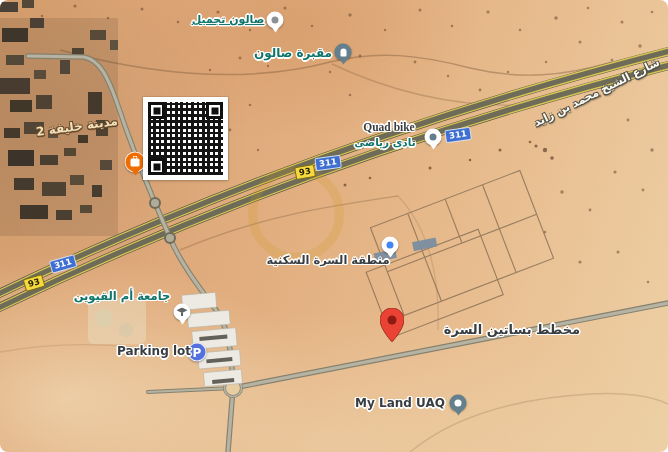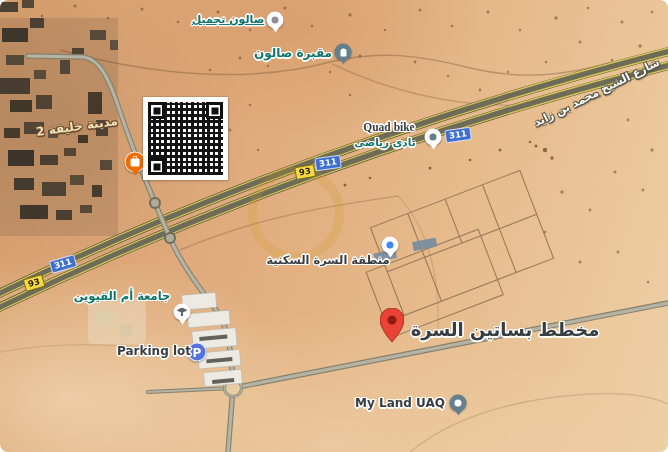--- a/index.html
+++ b/index.html
@@ -13,21 +13,21 @@
       radial-gradient(340px 200px at 10% 88%, rgba(246,228,192,.60), rgba(246,228,192,0) 72%),
       radial-gradient(420px 180px at 48% 98%, rgba(242,221,184,.45), rgba(242,221,184,0) 75%),
       linear-gradient(108deg,#d69e6c 0%,#dda677 22%,#e2af80 45%,#e7bb8d 66%,#ebc89c 86%,#edd0a5 100%);
   }
   .layer{position:absolute;left:0;top:0;}
   
   .lbl{position:absolute;font-weight:bold;white-space:nowrap;transform:translate(-50%,-50%);line-height:1.1;}
   .halo-w{text-shadow:-1px -1px 0 #fff,1px -1px 0 #fff,-1px 1px 0 #fff,1px 1px 0 #fff,0 -1.5px 0 #fff,0 1.5px 0 #fff,-1.5px 0 0 #fff,1.5px 0 0 #fff;}
   .teal{color:#0f756b;font-size:11px;}
   .dark{color:#383d42;font-size:11.5px;}
-  .big{font-size:18px;}
+  .big{font-size:13px;margin-left:7px;}
   .city{color:#f2e1ba;font-size:12px;letter-spacing:.5px;
     text-shadow:-1px -1px 0 #6b4d2e,1px -1px 0 #6b4d2e,-1px 1px 0 #6b4d2e,1px 1px 0 #6b4d2e,0 1.5px 1px #4f3820;}
   .roadname{color:#fdfdf6;font-size:11px;letter-spacing:.5px;
     text-shadow:-1px -1px 0 #55544a,1px -1px 0 #55544a,-1px 1px 0 #55544a,1px 1px 0 #55544a,0 1.5px 2px #3c3b33;}
   
   .pin{position:absolute;width:17px;height:17px;border-radius:50%;background:var(--pc,#fff);
     transform:translate(-50%,-50%);box-shadow:0 1px 2px rgba(0,0,0,.4);display:flex;align-items:center;justify-content:center;}
   .pin::after{content:"";position:absolute;left:50%;top:100%;transform:translate(-50%,-3px);
     border:5px solid transparent;border-top:7px solid var(--pc,#fff);}
   .pin .dot{width:7px;height:7px;border-radius:50%;}

